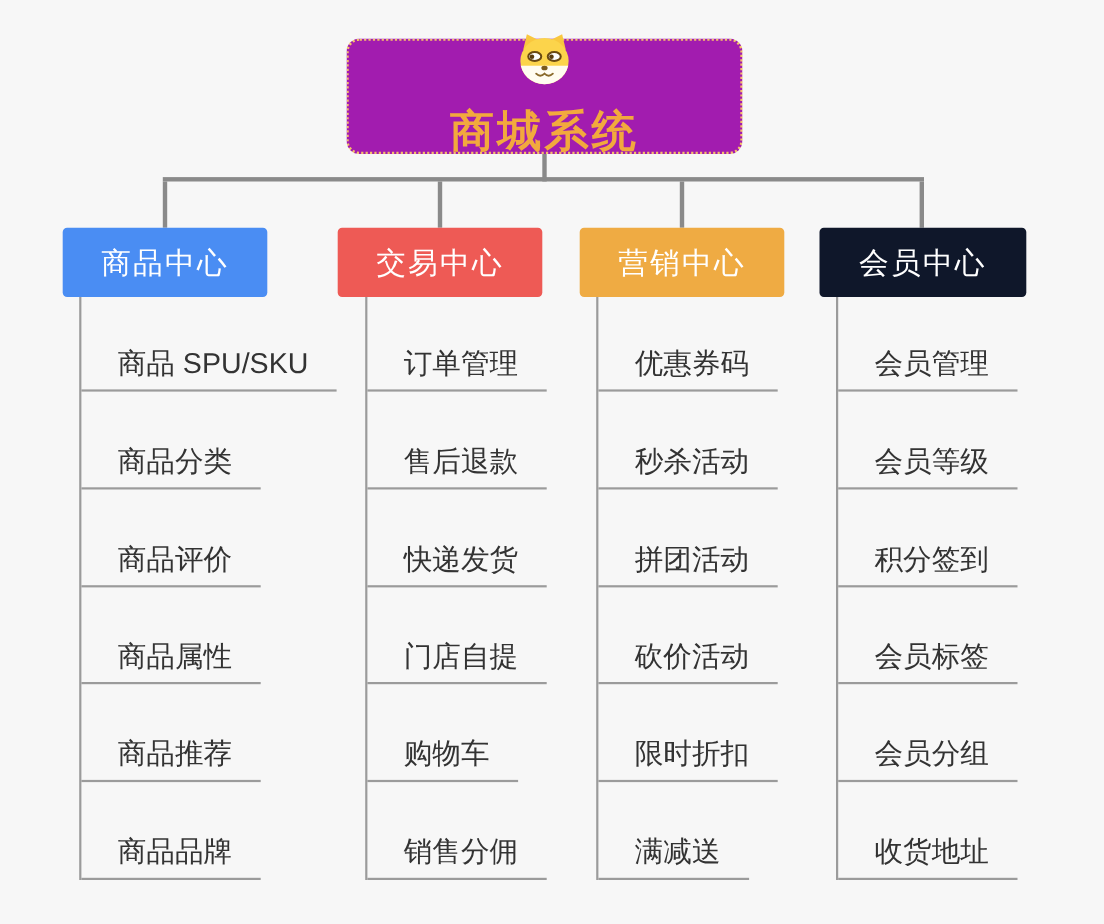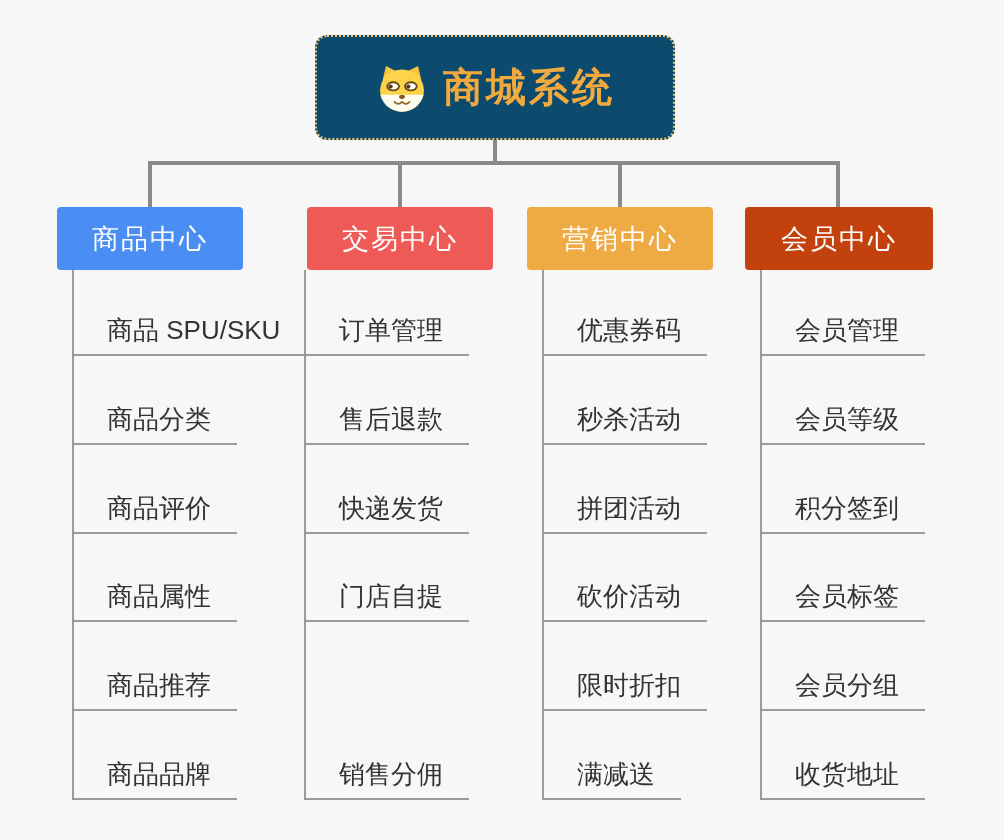--- a/index.html
+++ b/index.html
@@ -16,24 +16,24 @@
     background:var(--background);
     font-family:"Liberation Sans","DejaVu Sans",sans-serif;
     position:relative;
     overflow:hidden;
   }
   .stage{position:absolute;inset:0;width:1004px;height:840px;}
 
   
   .root-node{
     position:absolute;left:315px;top:35px;width:360px;height:105px;
-    background:#0c4a6e;
+    background:#a21caf;
     border:2px dotted var(--root-border);
     border-radius:12px;
-    display:flex;align-items:center;justify-content:center;gap:14px;
+    display:flex;align-items:center;justify-content:center;gap:14px;flex-direction:column;
   }
   .root-title{
     color:var(--accent);
     font-size:40px;font-weight:bold;letter-spacing:3px;
     white-space:nowrap;
   }
   .dog-icon{width:54px;height:50px;flex:0 0 auto;}
 
   
   .line{position:absolute;background:var(--connector);}
@@ -57,21 +57,21 @@
   .bh-2{left:307px;}
   .bh-3{left:527px;}
   .bh-4{left:745px;width:188px;}
 
   
   .branch-column{
     position:absolute;top:270px;height:530px;width:240px;
     border-left:2px solid var(--leaf-line);
   }
   .col-1{left:72px;}
-  .col-2{left:304px;}
+  .col-2{left:332px;}
   .col-3{left:542px;}
   .col-4{left:760px;}
 
   .leaf{
     position:absolute;left:0;height:44px;
     width:max-content;
     padding:0 26px 6px 33px;
     border-bottom:2px solid var(--leaf-line);
     display:flex;align-items:flex-end;
     font-size:26px;color:var(--leaf-text);
@@ -111,36 +111,37 @@
       <circle cx="39.5" cy="27.3" r="2.5" fill="#5a3c0e"></circle>
       <ellipse cx="32" cy="39.5" rx="3.4" ry="2.5" fill="#7a5a1e"></ellipse>
       <path d="M23 45.5 q4.5 4.5 9 0 q4.5 4.5 9 0" stroke="#8a6a2a" stroke-width="2" fill="none" stroke-linecap="round"></path>
     </svg>
     <span class="root-title">商城系统</span>
   </div>
 
   <div class="branch-header bh-1" style="background-color: rgb(74, 141, 243);">商品中心</div>
   <div class="branch-header bh-2" style="background-color: rgb(238, 90, 85);">交易中心</div>
   <div class="branch-header bh-3" style="background-color: rgb(239, 171, 67);">营销中心</div>
-  <div class="branch-header bh-4" style="background-color: #c2410c;">会员中心</div>
+  <div class="branch-header bh-4" style="background-color: #0f172a;">会员中心</div>
 
   <div class="branch-column col-1">
     <div class="leaf r0">商品 SPU/SKU</div>
     <div class="leaf r1">商品分类</div>
     <div class="leaf r2">商品评价</div>
     <div class="leaf r3">商品属性</div>
     <div class="leaf r4">商品推荐</div>
     <div class="leaf r5">商品品牌</div>
   </div>
 
   <div class="branch-column col-2">
     <div class="leaf r0">订单管理</div>
     <div class="leaf r1">售后退款</div>
     <div class="leaf r2">快递发货</div>
     <div class="leaf r3">门店自提</div>
+    <div class="leaf r4">购物车</div>
     <div class="leaf r5">销售分佣</div>
   </div>
 
   <div class="branch-column col-3">
     <div class="leaf r0">优惠券码</div>
     <div class="leaf r1">秒杀活动</div>
     <div class="leaf r2">拼团活动</div>
     <div class="leaf r3">砍价活动</div>
     <div class="leaf r4">限时折扣</div>
     <div class="leaf r5">满减送</div>

